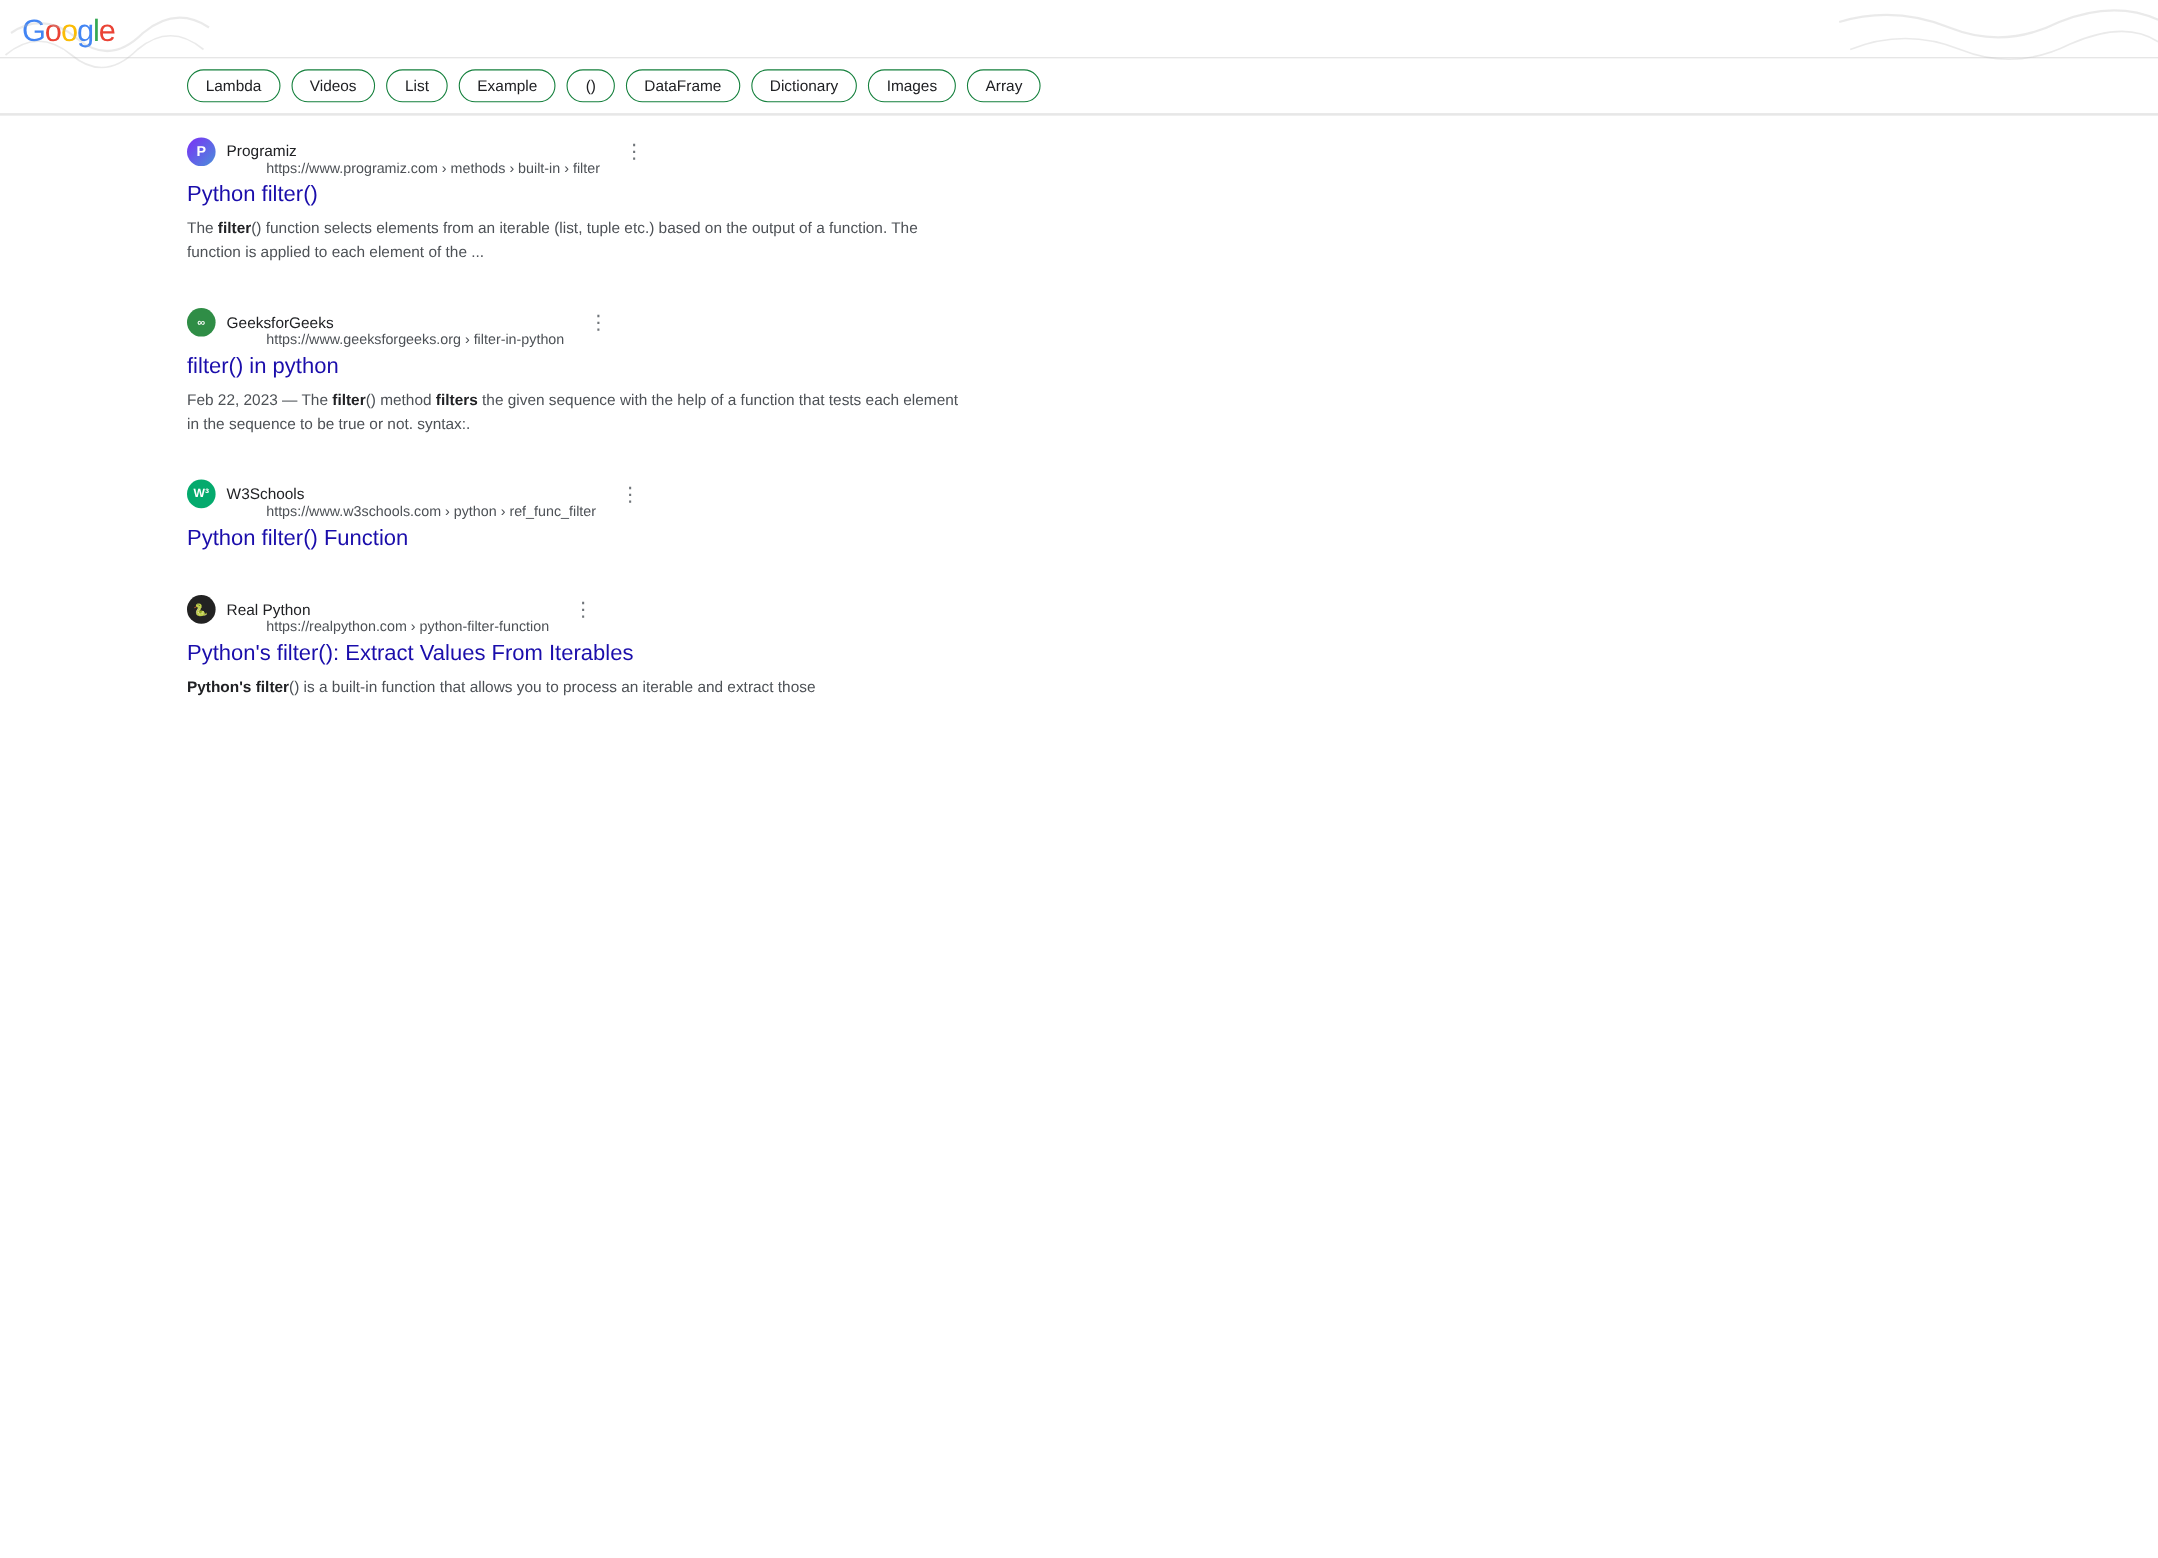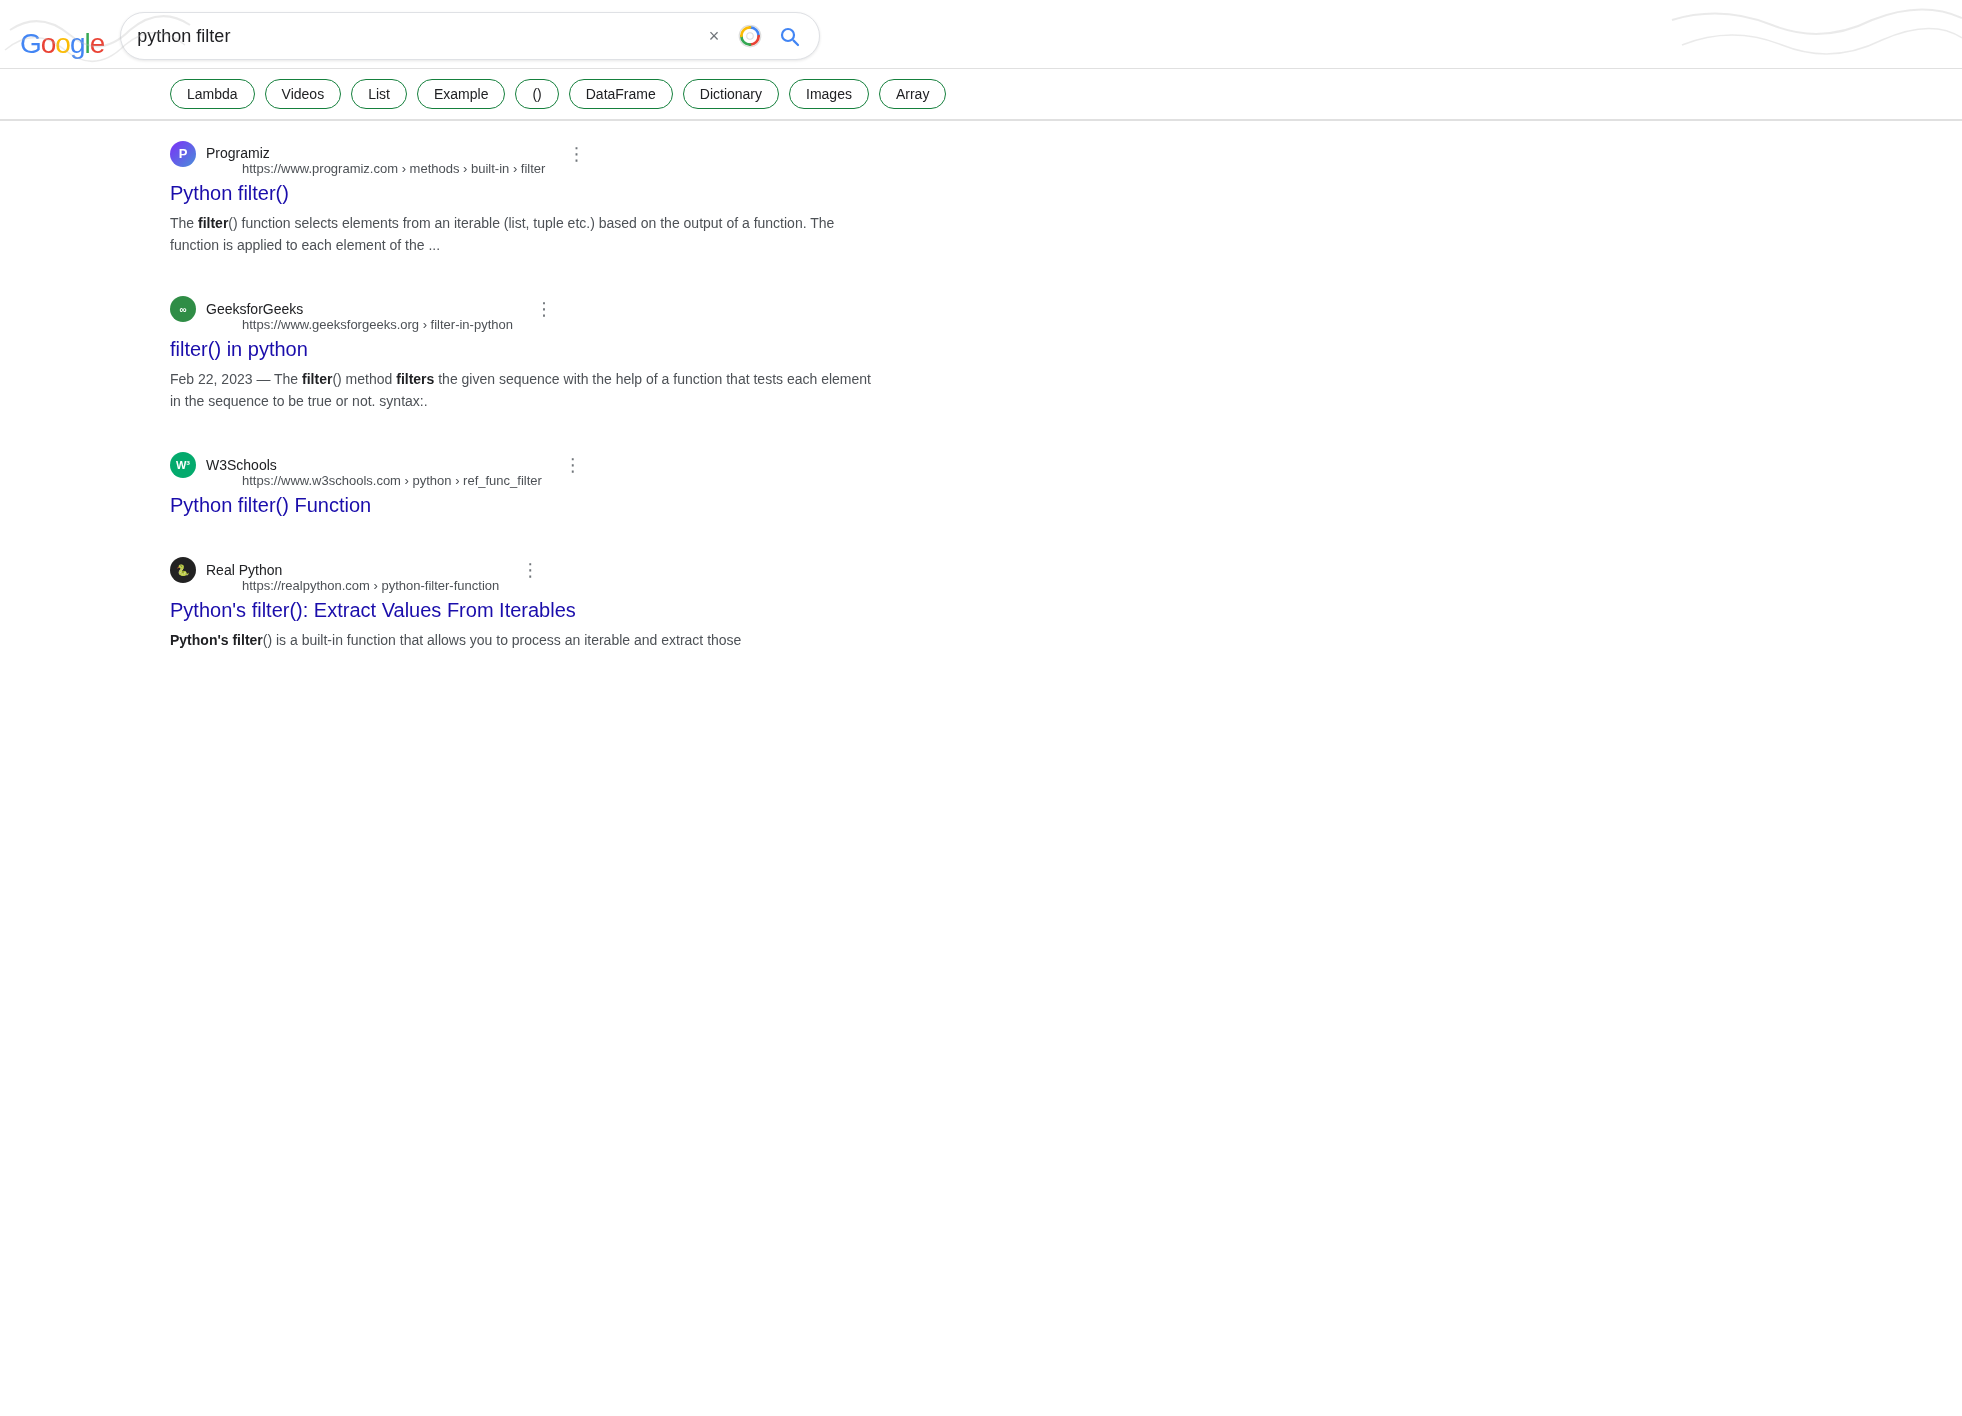--- a/index.html
+++ b/index.html
@@ -6,21 +6,21 @@
     body {
       font-family: Arial, sans-serif;
       background: #fff;
       color: #202124;
       font-size: 16px;
     }
 
     
     .header {
       display: flex;
-      align-items: flex-end;
+      align-items: flex-start;
       padding: 12px 20px 8px 20px;
       gap: 16px;
       background: #fff;
       border-bottom: 1px solid #e0e0e0;
       position: relative;
     }
 
     .logo-area {
       display: flex;
       align-items: center;
@@ -280,42 +280,20 @@
     <path d="M10 20 Q60 5 110 25 Q160 45 210 20 Q260 0 300 18" stroke="#bbb" stroke-width="2" fill="none"></path>
     <path d="M20 45 Q70 25 120 45 Q170 65 220 40 Q270 18 300 38" stroke="#bbb" stroke-width="1.5" fill="none"></path>
   </svg>
 
   <div class="logo-area">
     <span class="logo-text">
       <span class="logo-g">G</span><span class="logo-o1">o</span><span class="logo-o2">o</span><span class="logo-g2">g</span><span class="logo-l">l</span><span class="logo-e">e</span>
     </span>
   </div>
 
-  <div class="search-bar-wrapper">
-    <input class="search-input" type="text" value="python filter" style="">
-    <button class="search-clear-btn">
-      <span>×</span>
-    </button>
-    <button class="search-lens-btn" title="Search by image">
-
-      <svg class="lens-icon-svg" viewBox="0 0 24 24" xmlns="http://www.w3.org/2000/svg">
-        <circle cx="12" cy="12" r="10" fill="none" stroke="#ddd" stroke-width="1"></circle>
-        <path d="M12 4 A8 8 0 0 1 20 12" stroke="#4285F4" stroke-width="2.5" fill="none" stroke-linecap="round"></path>
-        <path d="M20 12 A8 8 0 0 1 12 20" stroke="#EA4335" stroke-width="2.5" fill="none" stroke-linecap="round"></path>
-        <path d="M12 20 A8 8 0 0 1 4 12" stroke="#34A853" stroke-width="2.5" fill="none" stroke-linecap="round"></path>
-        <path d="M4 12 A8 8 0 0 1 12 4" stroke="#FBBC05" stroke-width="2.5" fill="none" stroke-linecap="round"></path>
-        <circle cx="12" cy="12" r="3" fill="#fff" stroke="#ddd" stroke-width="1"></circle>
-      </svg>
-    </button>
-    <button class="search-submit-btn">
-      <svg class="search-icon-svg" viewBox="0 0 24 24" xmlns="http://www.w3.org/2000/svg">
-        <path d="M21 21l-4.35-4.35M17 11A6 6 0 1 1 5 11a6 6 0 0 1 12 0z" stroke="#4285F4" stroke-width="2.2" fill="none" stroke-linecap="round"></path>
-      </svg>
-    </button>
-  </div>
 </div>
 
 <div class="filter-bar">
 
 <button class="filter-chip">Lambda</button>
     <button class="filter-chip">Videos</button>
     <button class="filter-chip">List</button>
     <button class="filter-chip">Example</button>
     <button class="filter-chip">()</button>
     <button class="filter-chip">DataFrame</button>

